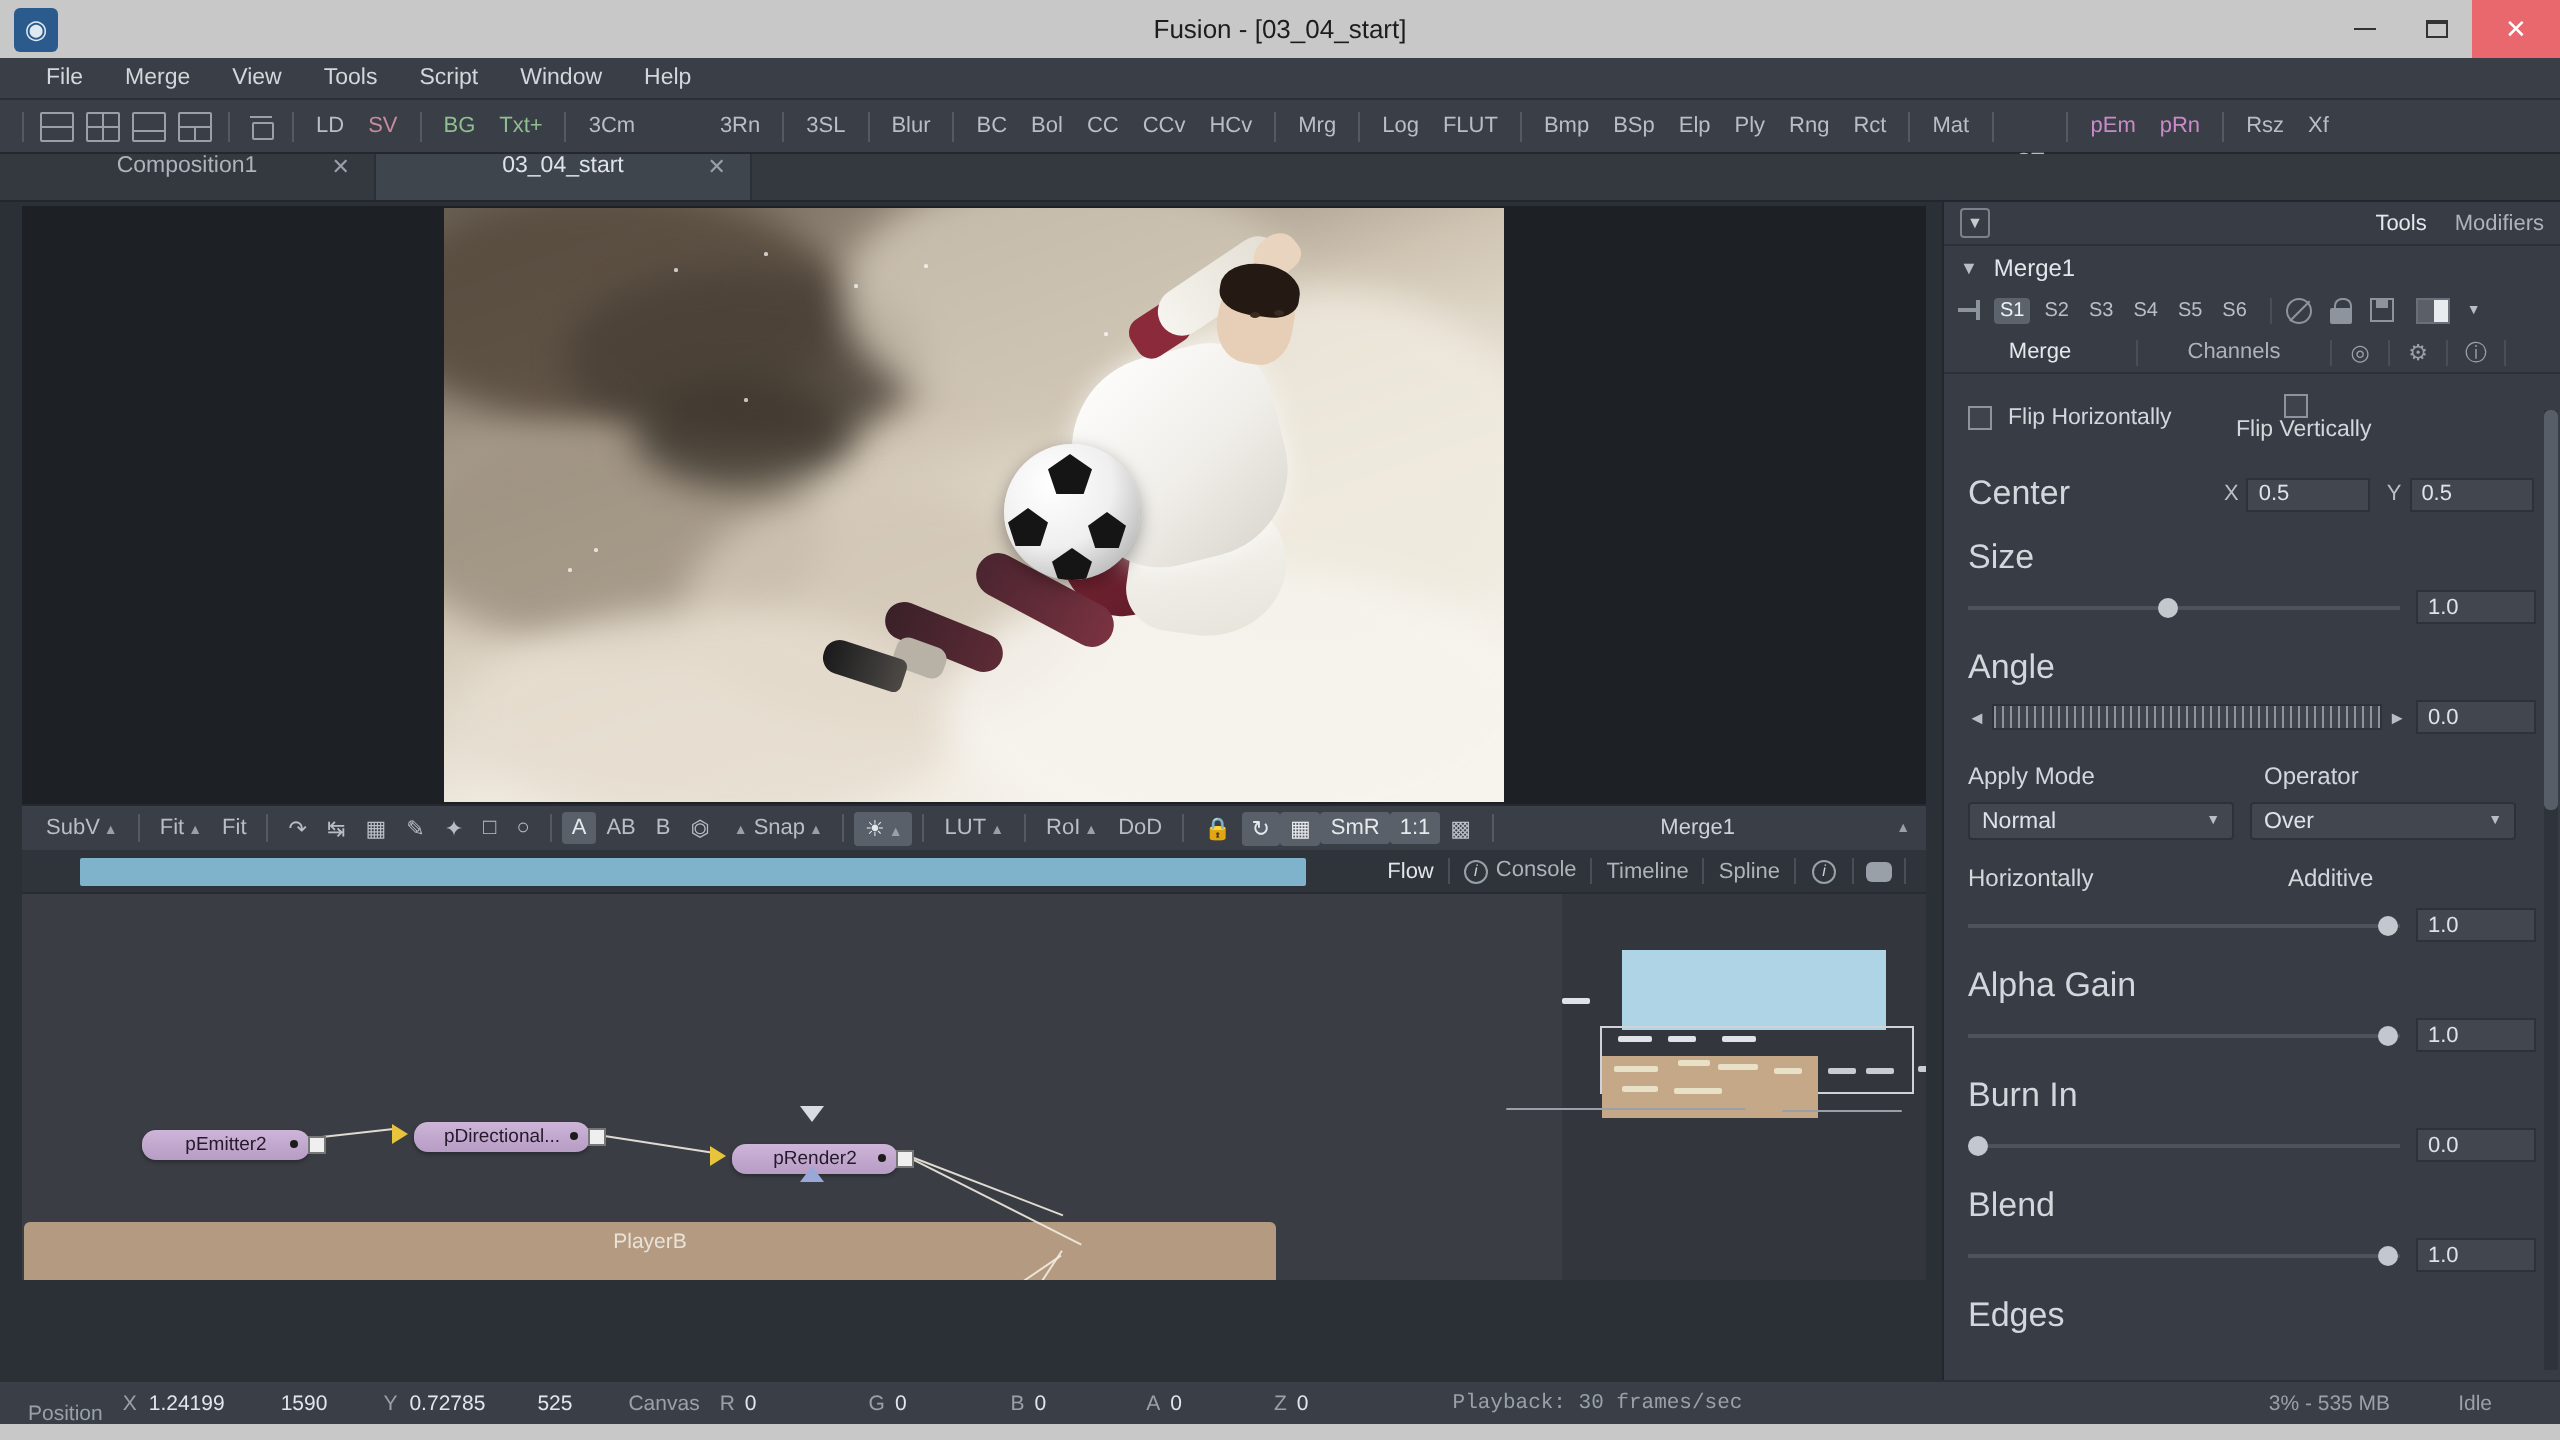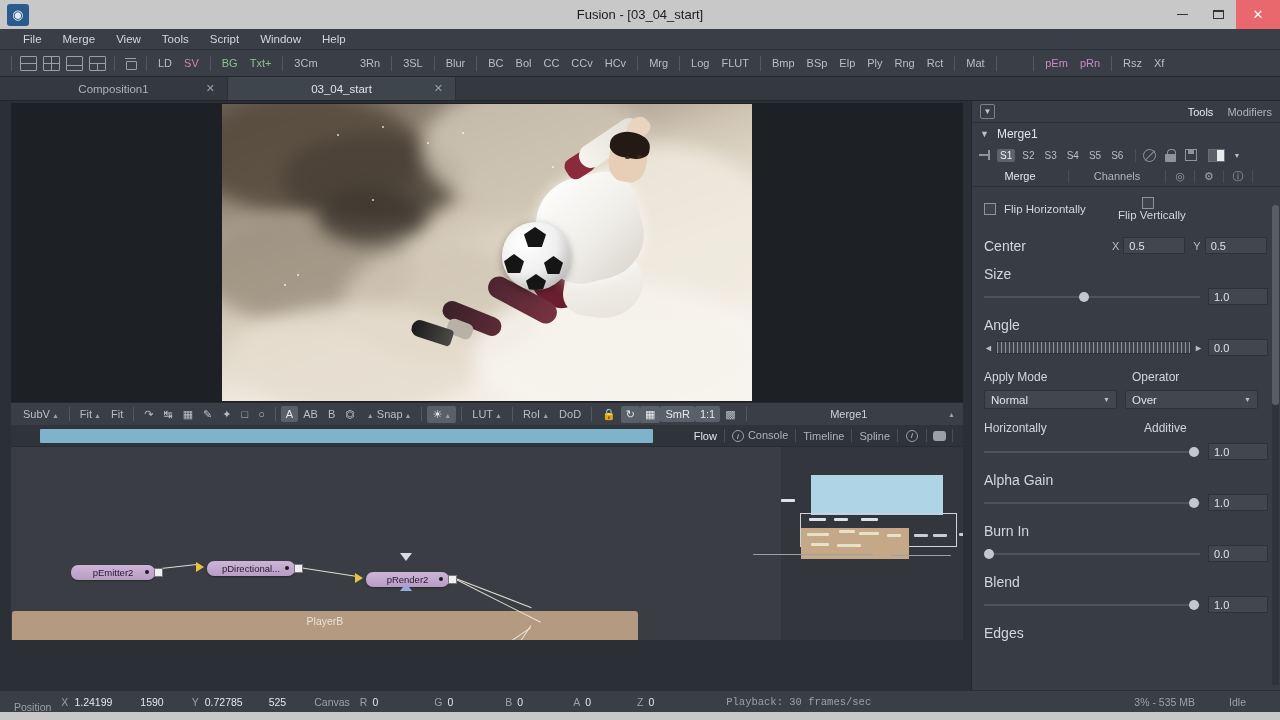--- a/index.html
+++ b/index.html
@@ -76,21 +76,21 @@
     white-space: nowrap;
   }
 
   
   .comptabs {
     position: absolute; left: 0; top: 77px; width: 1280px; height: 24px;
     background: #343940; border-bottom: 1px solid #23272d;
     display: flex; align-items: stretch;
   }
   .comptab {
-    width: 228px; display: flex; align-items: center; justify-content: center;
+    width: 188px; display: flex; justify-content: center;
     position: relative; font-size: 11.5px; color: #aeb3ba;
     border-right: 1px solid #2b2f36;
   }
   .comptab.active { background: #3f454d; color: #dfe3e8; }
   .comptab .x {
     position: absolute; right: 12px; font-size: 11px; color: #9aa0a8;
   }
   .comptab-rest { flex: 1; }
 
   
@@ -337,21 +337,21 @@
   .insp-tabs2 {
     height: 21px; display:flex; align-items:center;
     border-bottom:1px solid #2c3038; font-size:11px;
   }
   .it2 { width:96px; text-align:center; color:#aeb3ba; }
   .it2.active { color:#e4e8ec; }
   .it2sep { width:1px; height:13px; background:#4a4f57; }
   .it2ico { width:28px; text-align:center; color:#9aa0a8; font-size:11px; }
 
   .ctrl { padding: 7px 12px 0 12px; }
-  .ctrl-lbl { font-size: 14px; color: #d3d7dc; margin-bottom: 6px; }
+  .ctrl-lbl { font-size: 17px; color: #d3d7dc; margin-bottom: 6px; }
   .cb-row { display:flex; align-items:center; gap: 0; padding: 10px 12px 4px 12px; }
   .cb {
     width: 12px; height: 12px; border:1px solid #8e949d; background:#3f444c;
     margin-right: 8px;
   }
   .cb-lbl { font-size: 11.5px; color:#d3d7dc; }
   .field {
     height: 17px; background: #42474f; border:1px solid #2d3138;
     font-size: 11px; color:#dfe3e8; display:flex; align-items:center;
     padding-left: 5px;

